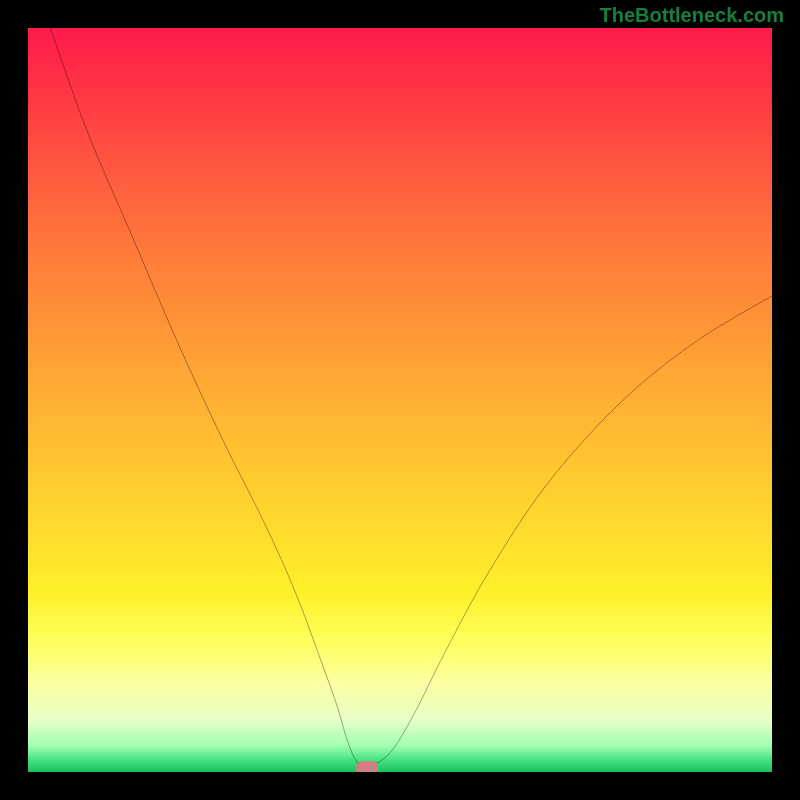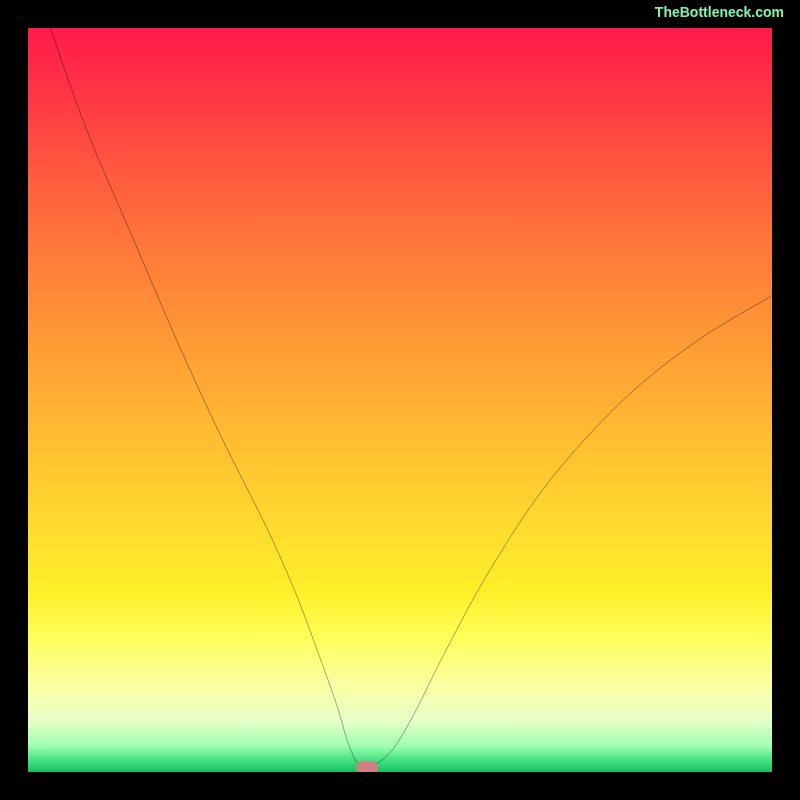--- a/index.html
+++ b/index.html
@@ -7,22 +7,22 @@
     width: 800px;
     height: 800px;
     background: #000;
     position: relative;
     font-family: Arial, sans-serif;
   }
   .watermark {
     position: absolute;
     top: 4px;
     right: 16px;
-    color: #86efac;
-    font-size: 14px;
+    color: #15803d;
+    font-size: 20px;
     font-weight: bold;
     z-index: 10;
   }
   .plot-area {
     position: absolute;
     left: 28px;
     top: 28px;
     width: 744px;
     height: 744px;
     background: linear-gradient(to bottom,

